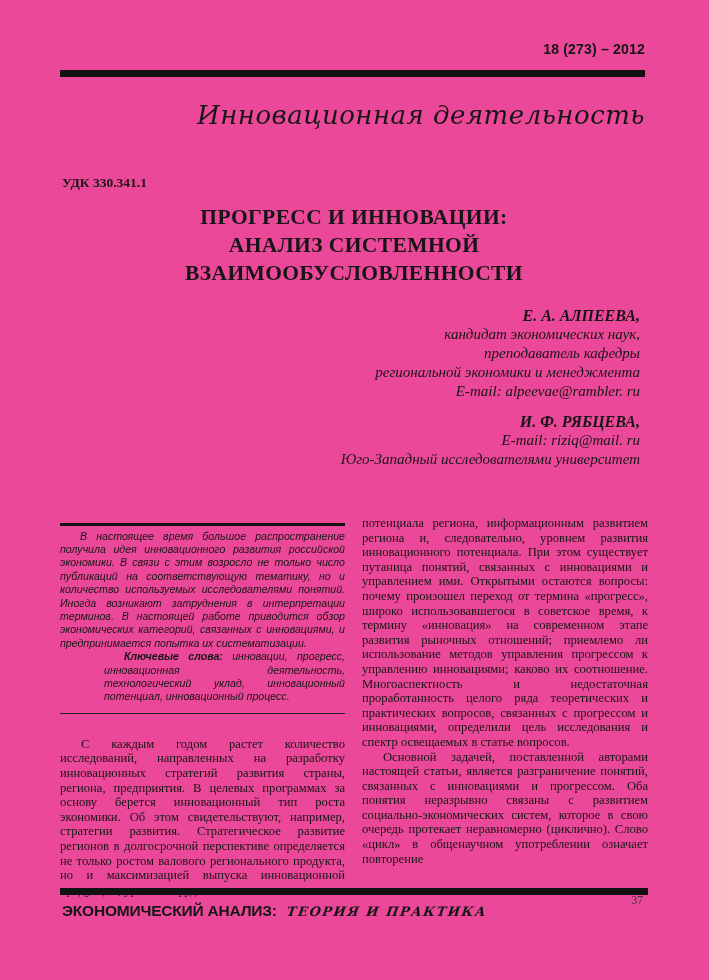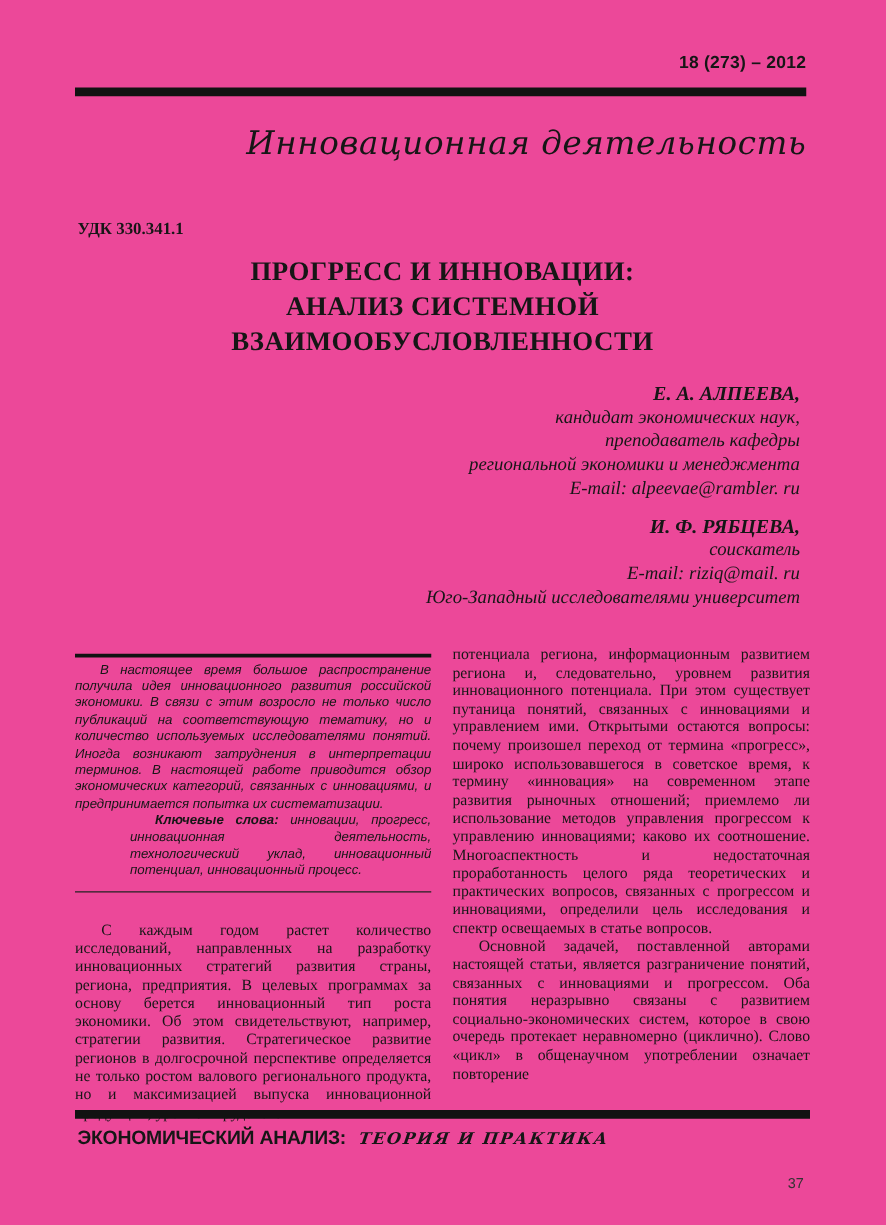--- a/index.html
+++ b/index.html
@@ -135,22 +135,22 @@
     font-family: "DejaVu Serif", serif;
     font-style: italic;
     font-weight: bold;
     font-size: 13px;
     letter-spacing: 1.5px;
     transform: skewX(-8deg);
     margin-left: 6px;
   }
   .page-num {
     position: absolute;
-    top: 941px; right: 66px;
-    font-family: Liberation Sans, sans-serif;
+    top: 894px; right: 66px;
+    font-family: Liberation Serif, serif;
     font-size: 11.5px;
     color: #333;
   }
 </style>
 </head>
 <body>
 
 <div class="sheet">
 
   <div class="issue-number">18 (273) – 2012</div>
@@ -167,21 +167,20 @@
   <div class="authors">
     <div class="author-block">
       <div class="author-name">Е. А. АЛПЕЕВА,</div>
       <div>кандидат экономических наук,</div>
       <div>преподаватель кафедры</div>
       <div>региональной экономики и менеджмента</div>
       <div>E-mail: alpeevae@rambler. ru</div>
     </div>
     <div class="author-block">
       <div class="author-name">И. Ф. РЯБЦЕВА,</div>
-      <div>соискатель</div>
       <div>E-mail: riziq@mail. ru</div>
       <div>Юго-Западный исследователями университет</div>
     </div>
   </div>
 
   <div class="columns">
     <div class="col-left">
       <div class="thick-rule"></div>
       <p class="abstract-par">В настоящее время большое распространение получила идея инновационного развития российской экономики. В связи с этим возросло не только число публикаций на соответствующую тематику, но и количество используемых исследователями понятий. Иногда возникают затруднения в интерпретации терминов. В настоящей работе приводится обзор экономических категорий, связанных с инновациями, и предпринимается попытка их систематизации.</p>
       <p class="keywords-par"><span class="kw-label">Ключевые слова:</span><span> инновации, прогресс, инновационная деятельность, технологический уклад, инновационный потенциал, инновационный процесс.</span></p>

